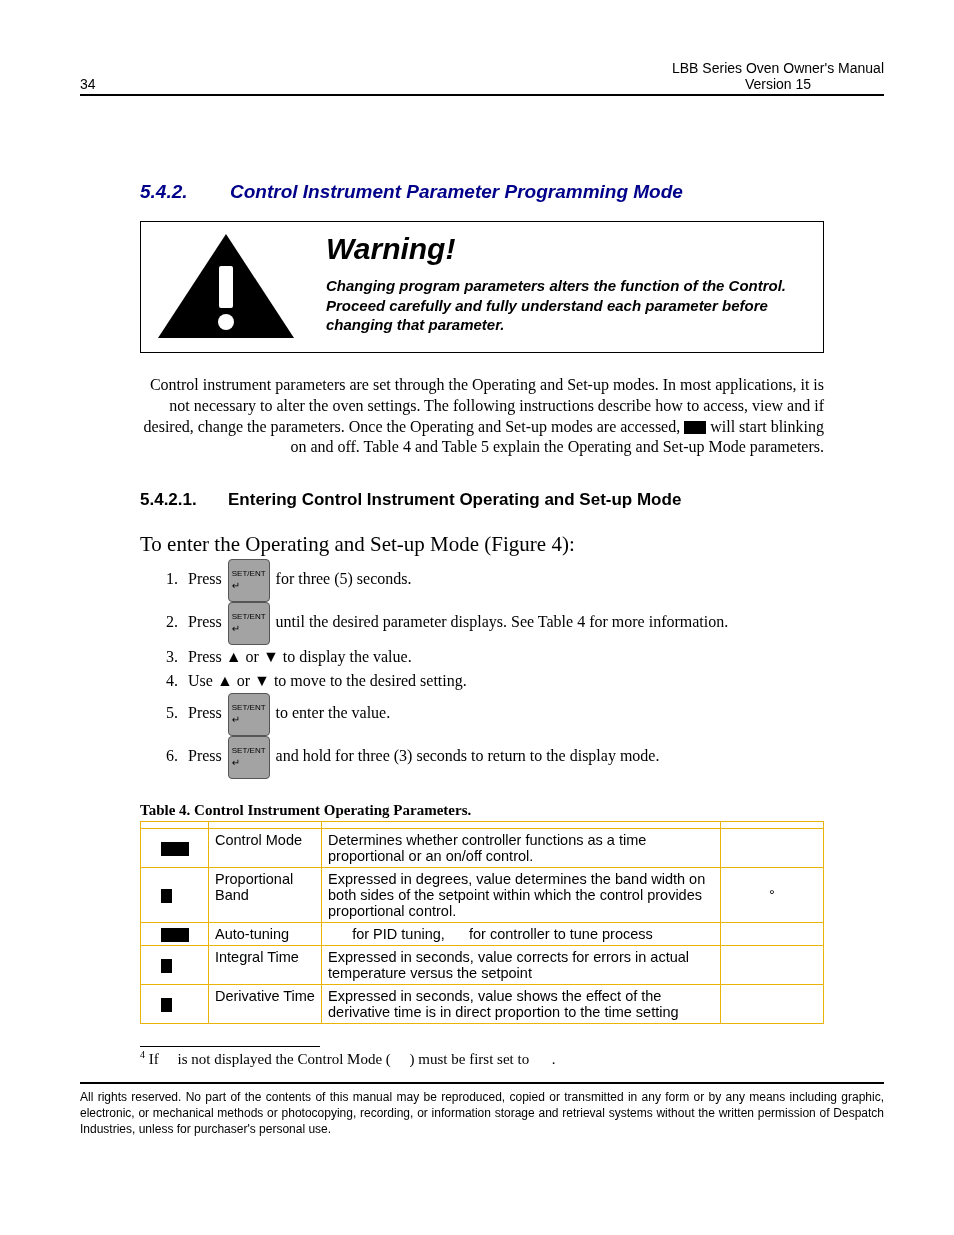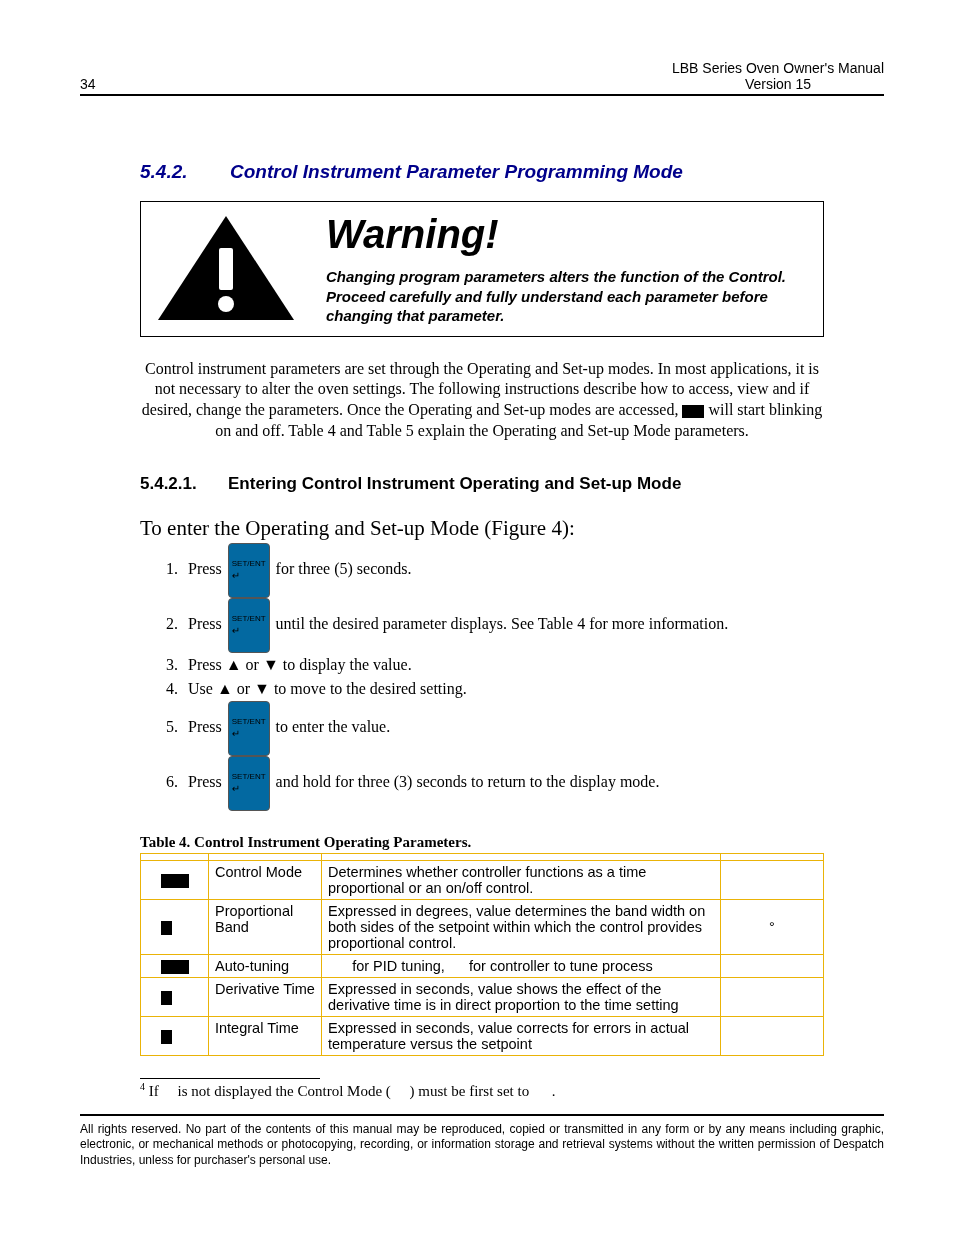--- a/index.html
+++ b/index.html
@@ -34,21 +34,21 @@
   .content {
     padding: 0 60px 0 60px;
   }
 
   .section-heading {
     font-family: Arial, Helvetica, sans-serif;
     font-weight: bold;
     font-style: italic;
     color: #00008B;
     font-size: 19px;
-    margin-top: 65px;
+    margin-top: 85px;
   }
   .section-heading .num { display:inline-block; width: 90px; }
 
   .warn-box {
     margin-top: 18px;
     border: 1.5px solid #000;
     display: flex;
     align-items: stretch;
   }
   .warn-icon-cell {
@@ -57,37 +57,37 @@
     align-items:center;
     justify-content:center;
     padding: 10px 5px;
   }
   .warn-text-cell {
     flex: 1;
     padding: 10px 20px 10px 15px;
     font-family: Arial, Helvetica, sans-serif;
   }
   .warn-title {
-    font-size: 40px;
+    font-size: 30px;
     font-weight: bold;
     font-style: italic;
     margin: 0 0 10px 0;
   }
   .warn-body {
     font-weight: bold;
     font-style: italic;
     font-size: 15px;
     line-height: 1.3;
   }
 
   .para {
     font-size: 16px;
     line-height: 1.3;
     margin-top: 22px;
-    text-align: center;
+    text-align: right;
   }
   .blk { display:inline-block; width:22px; height:13px; background:#000; vertical-align:middle; }
 
   .subheading {
     font-family: Arial, Helvetica, sans-serif;
     font-weight: bold;
     font-size: 17px;
     margin-top: 32px;
   }
   .subheading .num { display:inline-block; width: 88px; }
@@ -99,27 +99,27 @@
     padding: 0 0 0 18px;
     font-size: 16px;
     line-height: 1.5;
   }
   ol.steps li { padding-left: 6px; }
 
   .key {
     display:inline-block;
     border:1px solid #555;
     border-radius:4px;
-    padding: 14px 3px;
+    padding: 8px 3px;
     font-size:8px;
     font-family: Arial, sans-serif;
     line-height: 12px;
     vertical-align: middle;
     margin: 0 2px;
-    background: #0369a1;
+    background: #a3a3a3;
   }
   .key .arrow { font-size:10px; }
 
   .table-caption {
     font-weight: bold;
     font-size: 15px;
     margin-top: 23px;
   }
 
   table.params {
@@ -254,28 +254,28 @@
       <tr>
         <td class="c1"><span class="tblk"></span></td>
         <td class="c2">Auto-tuning</td>
         <td class="c3">
           &nbsp;&nbsp;&nbsp;&nbsp;&nbsp;&nbsp;<span>for PID tuning,</span>&nbsp;&nbsp;&nbsp;&nbsp;&nbsp;&nbsp;<span>for controller to tune process</span>
         </td>
         <td class="c4"></td>
       </tr>
       <tr>
         <td class="c1"><span class="tblk-half-l"></span></td>
+        <td class="c2">Integral Time</td>
+        <td class="c3">Expressed in seconds, value corrects for errors in actual temperature versus the setpoint</td>
+        <td class="c4"></td>
+      </tr>
+      <tr>
+        <td class="c1"><span class="tblk-half-l"></span></td>
         <td class="c2">Derivative Time</td>
         <td class="c3">Expressed in seconds, value shows the effect of the derivative time is in direct proportion to the time setting</td>
-        <td class="c4"></td>
-      </tr>
-      <tr>
-        <td class="c1"><span class="tblk-half-l"></span></td>
-        <td class="c2">Integral Time</td>
-        <td class="c3">Expressed in seconds, value corrects for errors in actual temperature versus the setpoint</td>
         <td class="c4"></td>
       </tr>
     </tbody>
       </table>
 
     <hr class="footnote-rule">
     <div class="footnote">
       <sup>4</sup><span> If </span>&nbsp;&nbsp;&nbsp;<span> is not displayed the Control Mode (</span>&nbsp;&nbsp;&nbsp;&nbsp;&nbsp;<span>) must be first set to </span>&nbsp;&nbsp;&nbsp;&nbsp;&nbsp;<span>.</span>
     </div>
 

